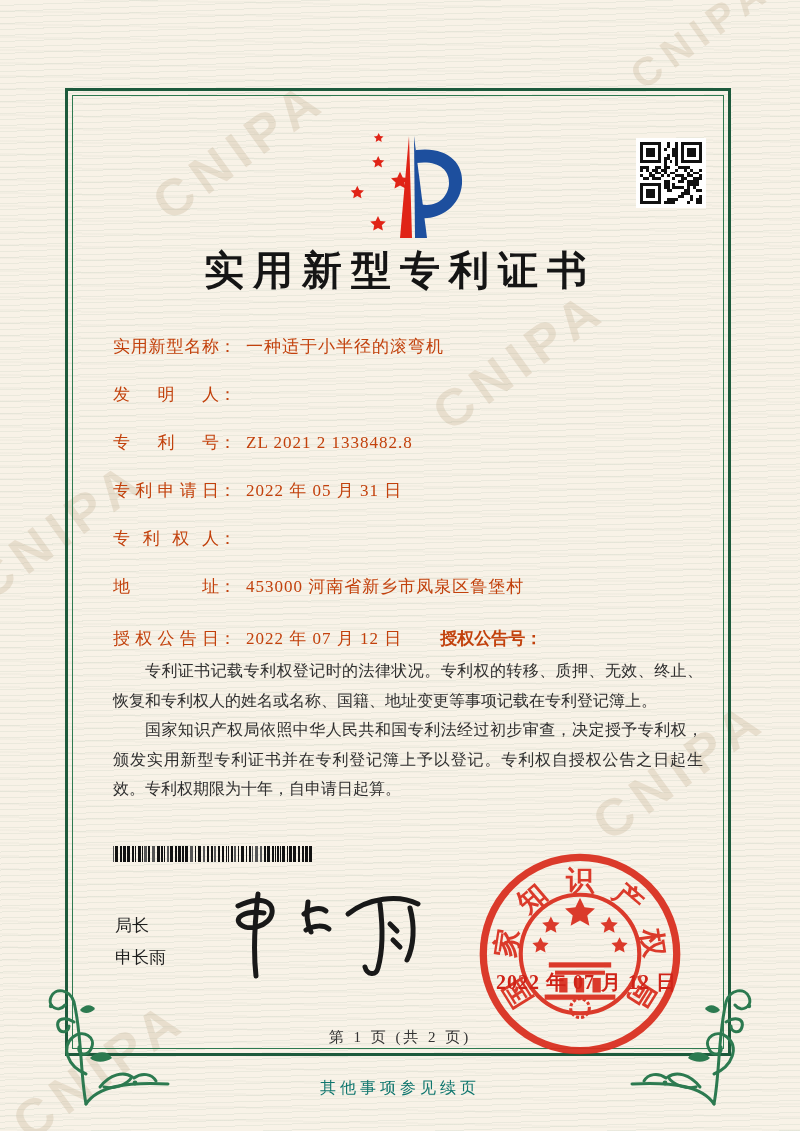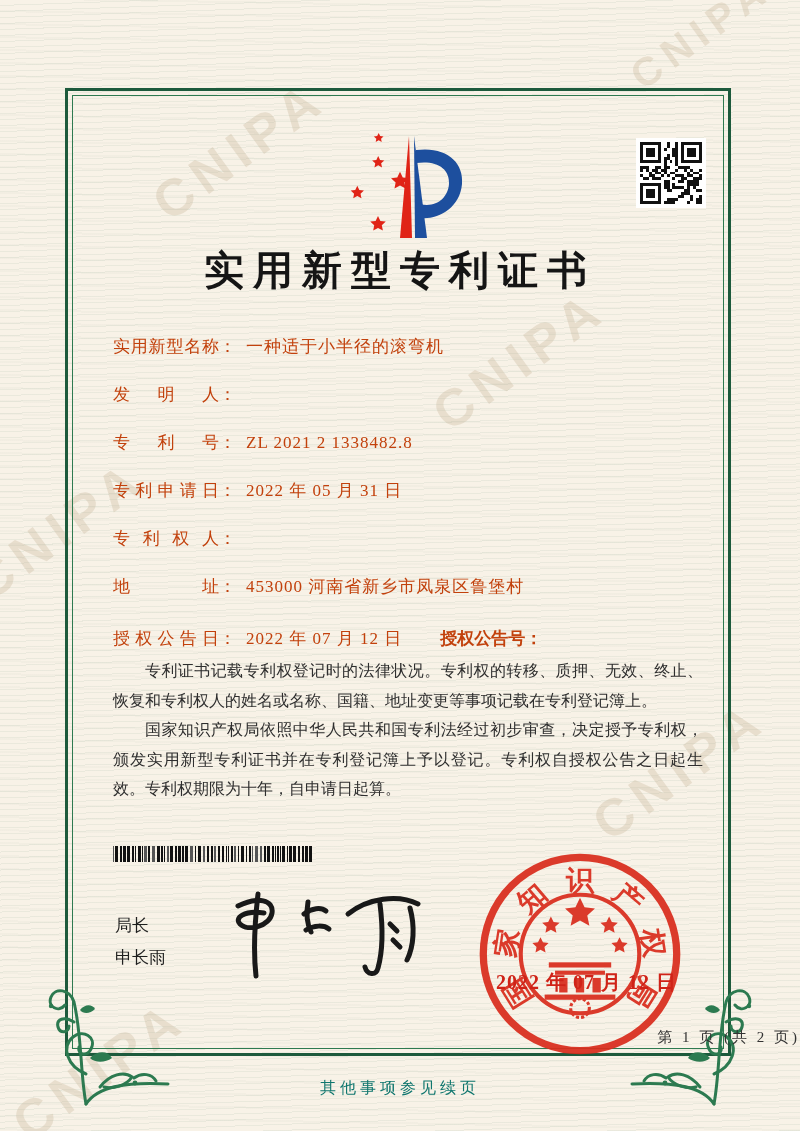--- a/index.html
+++ b/index.html
@@ -75,21 +75,21 @@
     position:absolute; left:115px; top:910px; font-family:"Liberation Sans",sans-serif;
     font-size:17px; color:#1f1f1f; line-height:32px;
   }
   .signature{position:absolute; left:212px; top:880px;}
   .seal{position:absolute; left:476px; top:850px; width:208px; height:208px; opacity:0.93;}
   .seal-date{
     position:absolute; left:496px; top:969px; font-size:20px; letter-spacing:1px;
     color:#cf2318; font-weight:bold; white-space:nowrap;
   }
   .page-footer{
-    position:absolute; left:0; top:1028px; width:100%; text-align:right;
+    position:absolute; left:0; top:1028px; width:100%; text-align:center;
     font-size:15px; letter-spacing:3px; color:#333;
   }
   .continuation{
     position:absolute; left:0; top:1078px; width:100%; text-align:center;
     font-size:16px; letter-spacing:4px; color:#0f766e;
   }
 </style>
 </head>
 <body>
 

